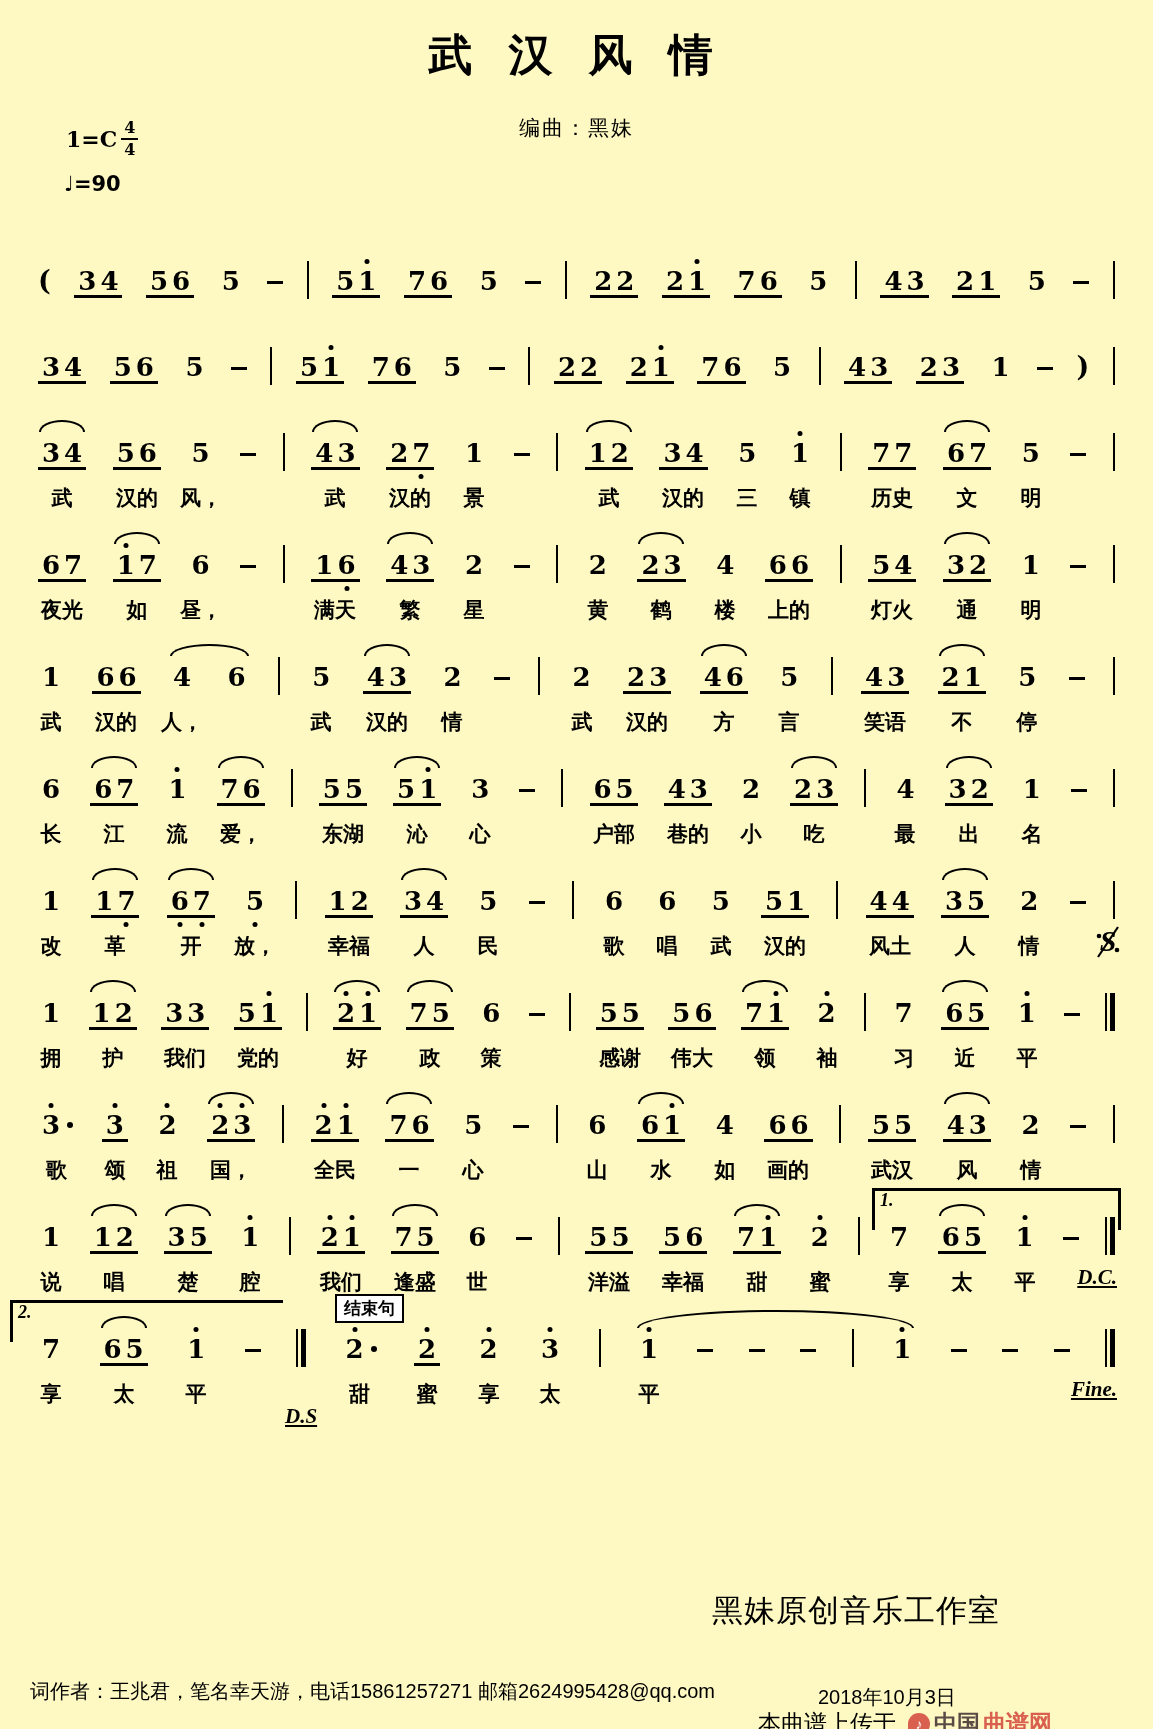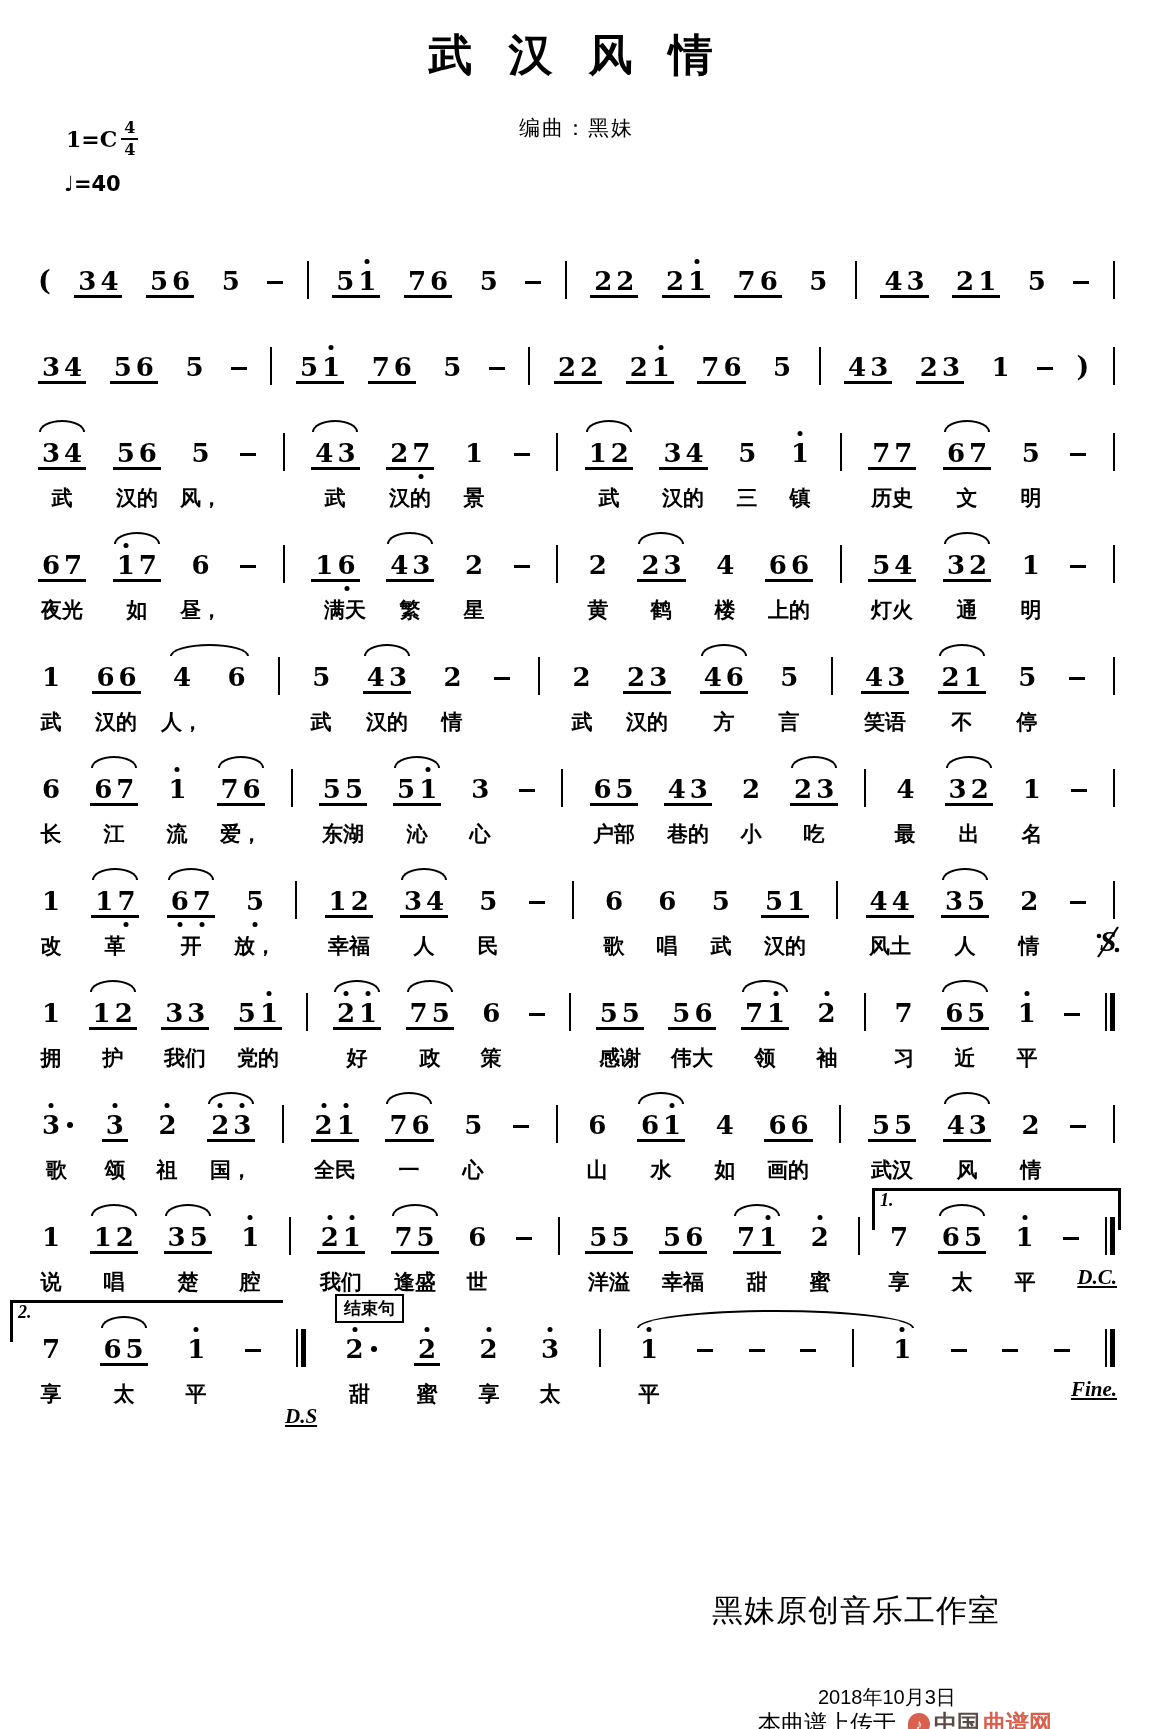--- a/index.html
+++ b/index.html
@@ -1,16 +1,16 @@
 <!DOCTYPE html>
 <html><head>
 <meta charset="utf-8">
 <style>
   html,body{margin:0;padding:0;background:#e8e8e8;}
-  .page{position:relative;width:1153px;height:1729px;background:#ffffff;color:#000;
+  .page{position:relative;width:1153px;height:1729px;background:#fef9c3;color:#000;
         overflow:hidden;font-family:"Liberation Sans","DejaVu Sans",sans-serif;}
   
   .header{position:relative;height:218px;}
   .title{position:absolute;top:26px;left:0;width:100%;text-align:center;
          font-size:44px;font-weight:700;letter-spacing:12px;}
   .arranger{position:absolute;top:114px;left:0;width:100%;text-align:center;
             font-size:21px;letter-spacing:2px;}
   .keywrap{position:absolute;left:66px;top:120px;font-family:"DejaVu Serif",serif;
            font-weight:700;font-size:22px;display:flex;align-items:center;}
   .frac{display:inline-flex;flex-direction:column;margin-left:4px;font-size:16px;
@@ -84,21 +84,21 @@
     <div class="title">武 汉 风 情</div>
     <div class="arranger">编曲：黑妹</div>
     <div class="keywrap">
       <span>1=C</span>
       <span class="frac">
         <span class="num">4</span>
         <span class="den">4</span>
       </span>
     </div>
     <div class="temporow">
-      <span>♩</span><span>=40</span>
+      <span>♩</span><span>=90</span>
     </div>
   </div>
 
   <div id="score" class="score">
       <div class="line-block">
         <div class="mrow">
           <span class="paren">(</span>
           <span class="grp u">
             <span class="dig">3</span>
             <span class="dig">4</span>
@@ -351,21 +351,21 @@
           <span class="bar"></span>
           <div class="slur" style="left: 76px; width: 46px;"></div>
           <div class="slur" style="left: 349px; width: 46px;"></div>
           <div class="slur" style="left: 600px; width: 46px;"></div>
           <div class="slur" style="left: 906px; width: 46px;"></div>
         </div>
         <div class="lrow">
           <span class="lyr" style="left: 24px;">夜光</span>
           <span class="lyr" style="left: 99px;">如</span>
           <span class="lyr" style="left: 163px;">昼，</span>
-          <span class="lyr" style="left: 307px;">满天</span>
+          <span class="lyr" style="left: 297px;">满天</span>
           <span class="lyr" style="left: 372px;">繁</span>
           <span class="lyr" style="left: 436px;">星</span>
           <span class="lyr" style="left: 560px;">黄</span>
           <span class="lyr" style="left: 623px;">鹤</span>
           <span class="lyr" style="left: 687px;">楼</span>
           <span class="lyr" style="left: 751px;">上的</span>
           <span class="lyr" style="left: 854px;">灯火</span>
           <span class="lyr" style="left: 929px;">通</span>
           <span class="lyr" style="left: 993px;">明</span>
         </div>
@@ -925,20 +925,21 @@
           <span class="lyr" style="left: 321.5px;">甜</span>
           <span class="lyr" style="left: 389px;">蜜</span>
           <span class="lyr" style="left: 451px;">享</span>
           <span class="lyr" style="left: 512px;">太</span>
           <span class="lyr" style="left: 611px;">平</span>
           <span class="mark under-mark" style="left: 247px;">D.S</span>
         </div>
       </div>
     </div>
 
+  <div class="fc2">词作者：王兆君，笔名幸天游，电话15861257271 邮箱2624995428@qq.com</div>
   <div class="studio">黑妹原创音乐工作室</div>
   <div class="date">2018年10月3日</div>
   <div class="upload">
     <span>本曲谱上传于</span>
     <span class="logo">
       <span class="logo-icon" style="background: rgb(217, 96, 79);">♪</span>
       <span class="logo-cn" style="color: rgb(90, 74, 69);">中国</span>
       <span class="logo-name" style="color: rgb(217, 96, 79);">曲谱网</span>
     </span>
   </div>

